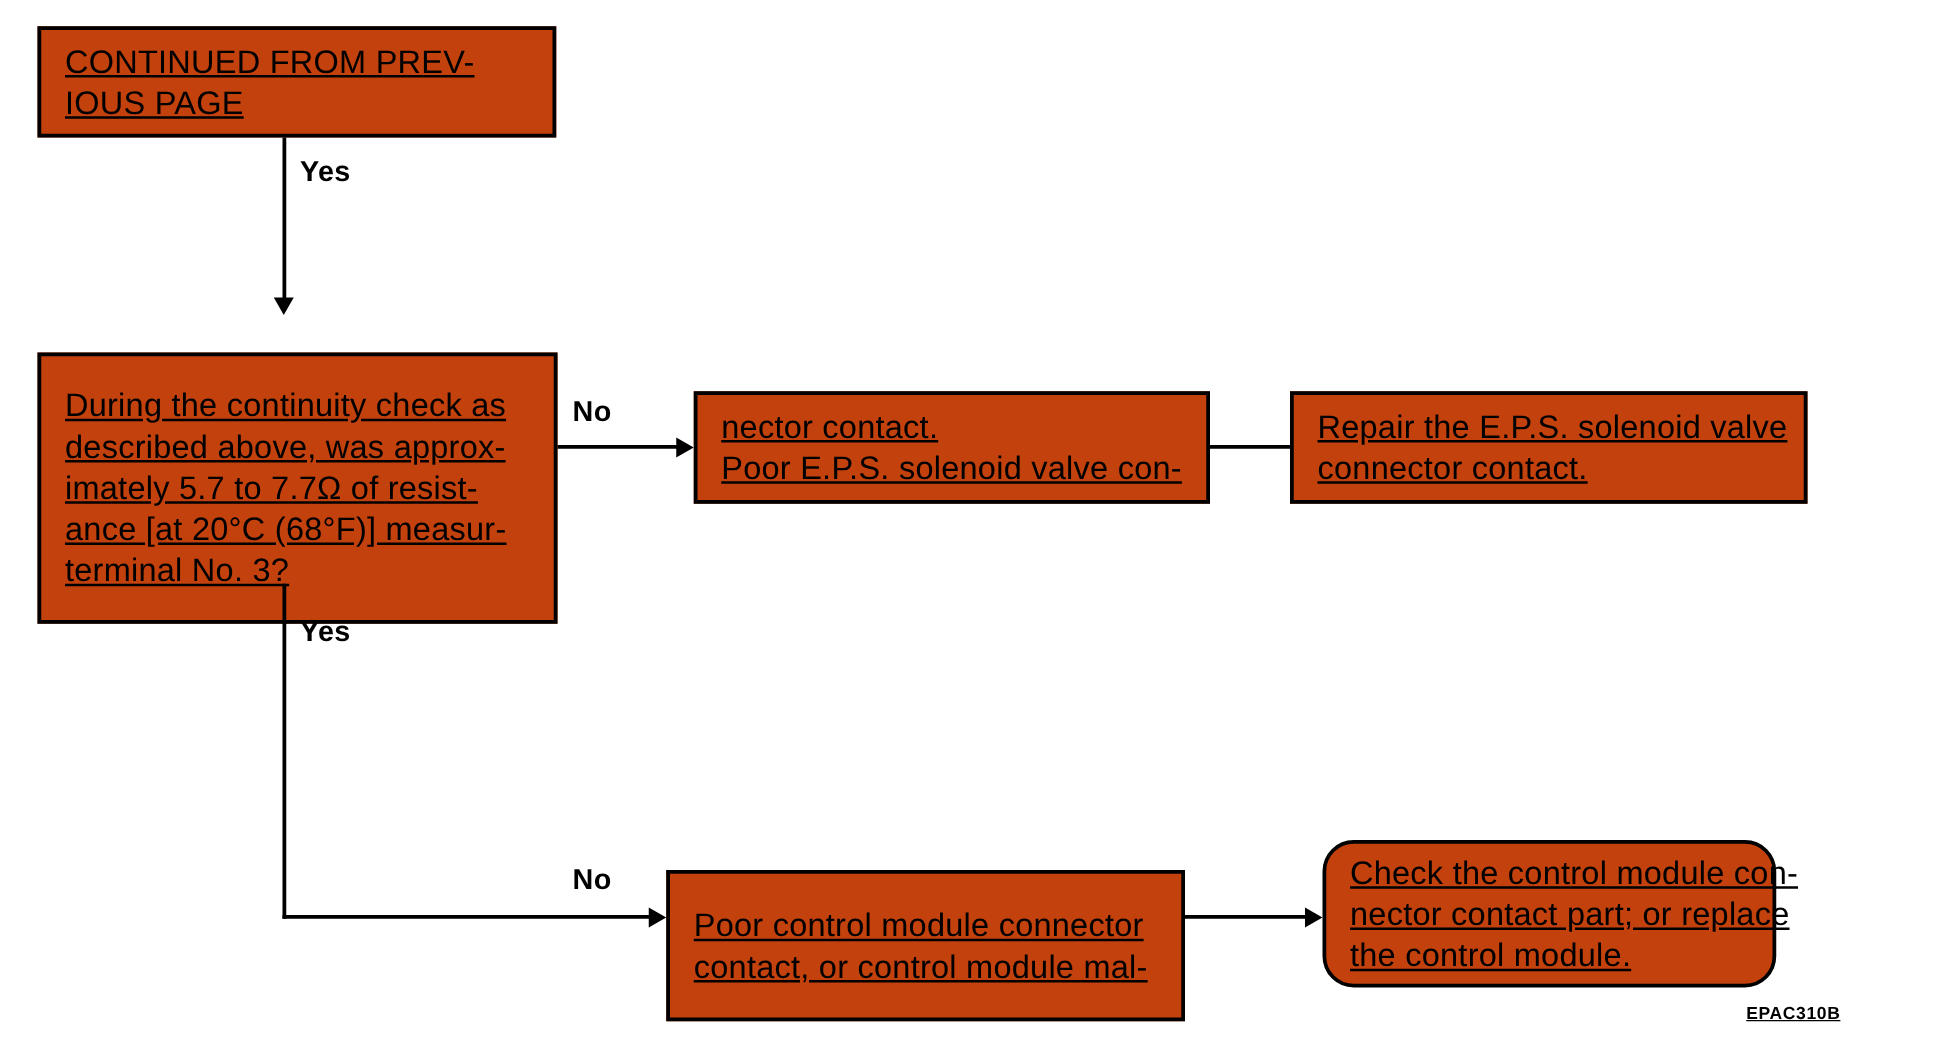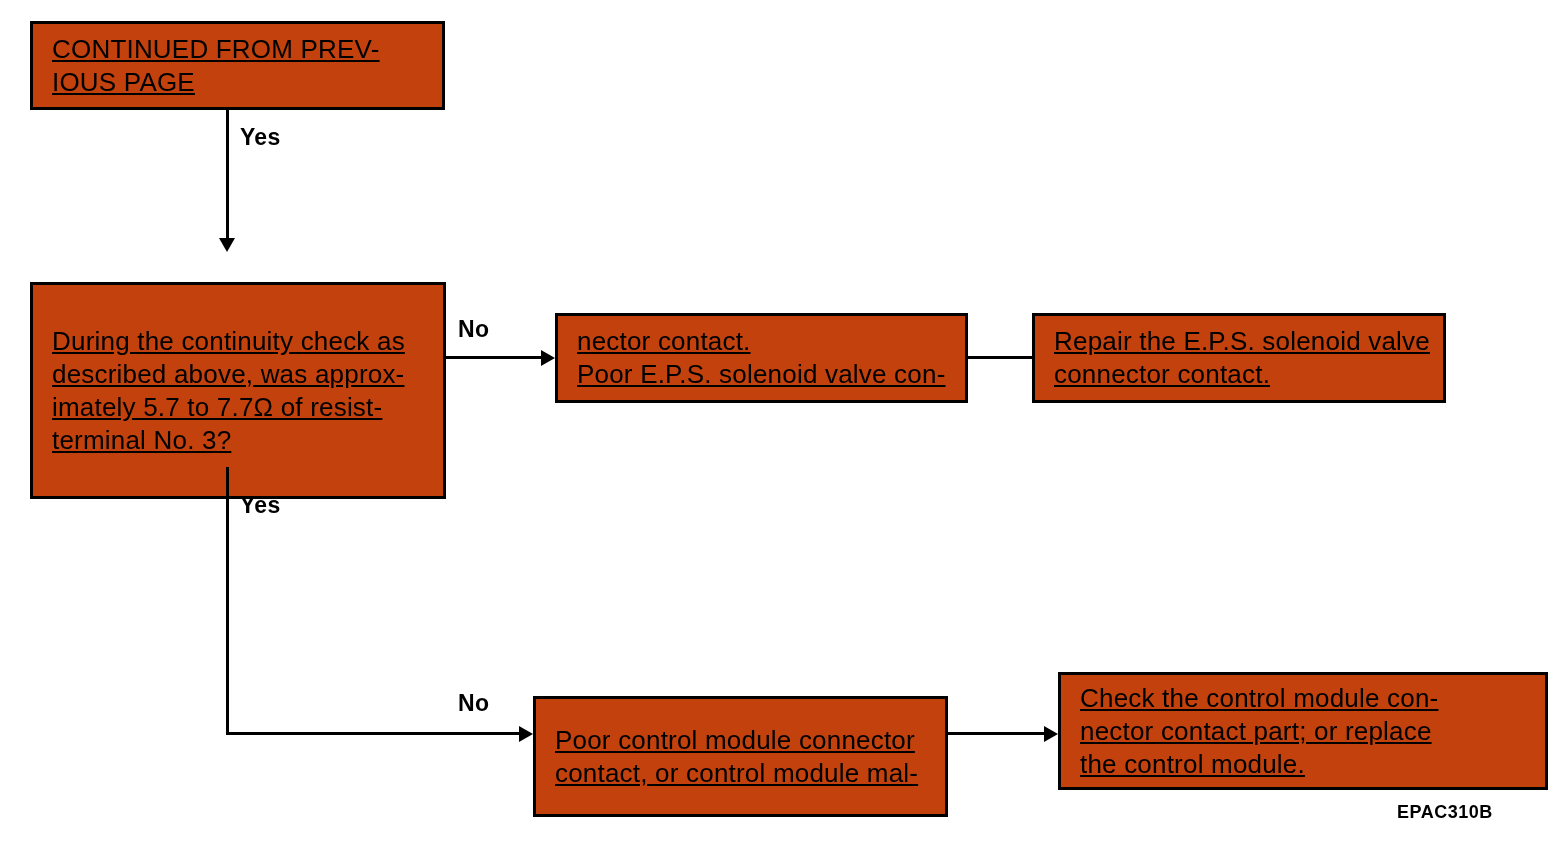--- a/index.html
+++ b/index.html
@@ -54,24 +54,25 @@
   }
   .branch-label {
     position: absolute;
     font-size: 23px;
     font-weight: bold;
     letter-spacing: 0.3px;
     white-space: nowrap;
   }
   .figure-code {
     position: absolute;
-    font-size: 18px;
+    font-size: 14px;
     font-weight: bold;
     letter-spacing: 0.5px;
     white-space: nowrap;
+    text-decoration: underline;
   }
 </style>
 </head>
 <body>
 
 <div class="canvas">
 
   <div class="node" style="left:30px; top:21px; width:415px; height:89px;">
     <div class="node-text">
       <div>CONTINUED FROM PREV-</div>
@@ -81,20 +82,21 @@
 
   <div class="vline" style="left:226px; top:110px; height:130px;"></div>
   <div class="arrow-down" style="left:219px; top:238px;"></div>
   <div class="branch-label" style="left:240px; top:124px;">Yes</div>
 
   <div class="node" style="left:30px; top:250px; width:416px; height:217px;margin-top:32px;">
     <div class="node-text">
       <div>During the continuity check as</div>
       <div>described above, was approx-</div>
       <div>imately 5.7 to 7.7Ω of resist-</div>
+      <div>ance [at 20°C (68°F)] measur-</div>
       <div>terminal No. 3?</div>
     </div>
   </div>
 
   <div class="hline" style="left:446px; top:356px; width:96px;"></div>
   <div class="arrow-right" style="left:541px; top:350px;"></div>
   <div class="branch-label" style="left:458px; top:316px;">No</div>
 
   <div class="node" style="left:555px; top:313px; width:413px; height:90px;">
     <div class="node-text">
@@ -122,21 +124,21 @@
   <div class="node" style="left:533px; top:672px; width:415px; height:121px;margin-top:24px;">
     <div class="node-text">
       <div>Poor control module connector</div>
       <div>contact, or control module mal-</div>
     </div>
   </div>
 
   <div class="hline" style="left:948px; top:732px; width:97px;"></div>
   <div class="arrow-right" style="left:1044px; top:726px;"></div>
 
-  <div class="node" style="left:1058px; top:672px; width:490px; height:118px;">
+  <div class="node" style="left:1058px; top:672px; width:363px; height:118px;border-radius:25px;">
     <div class="node-text">
       <div>Check the control module con-</div>
       <div>nector contact part; or replace</div>
       <div>the control module.</div>
     </div>
   </div>
 
   <div class="figure-code" style="left:1397px; top:802px;">EPAC310B</div>
 
 </div>

